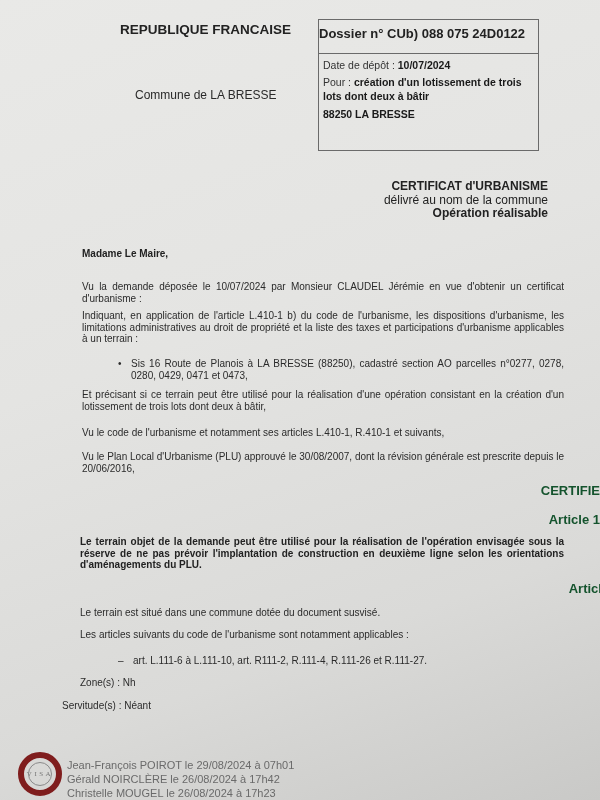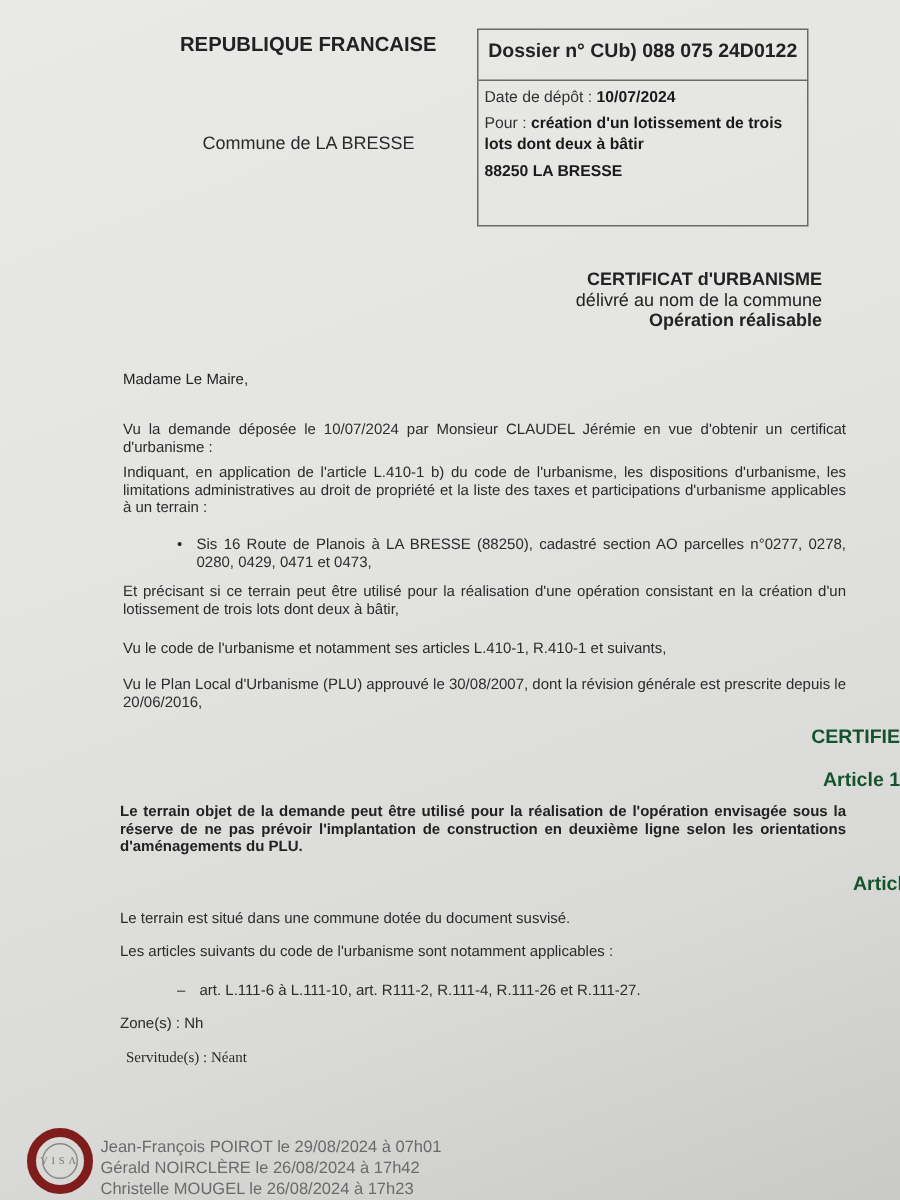--- a/index.html
+++ b/index.html
@@ -11,28 +11,28 @@
   }
   .abs { position:absolute; }
   .rf { left:120px; top:22px; font-size:13.5px; font-weight:bold; color:#222; }
   .commune { left:135px; top:88px; font-size:12px; color:#2a2a2a; }
   .box {
     left:318px; top:19px; width:221px; height:132px;
     border:1px solid #6a6a6a; box-sizing:border-box;
   }
   .box-head {
     height:34px; border-bottom:1px solid #6a6a6a; box-sizing:border-box;
-    text-align:center; font-weight:bold; font-size:13px; padding-top:6px; color:#222;
+    font-weight:bold; font-size:13px; padding-top:6px; color:#222;
   }
   .box-body { padding:3px 4px 0 4px; font-size:10.5px; line-height:16.5px; color:#333; }
   .box-body b { color:#1a1a1a; }
   .title { left:0; width:548px; top:180px; text-align:right; font-size:12px; line-height:13.5px; color:#222; }
   .title .t1, .title .t3 { font-weight:bold; }
   .para { left:82px; width:482px; font-size:10px; line-height:11.5px; color:#2b2b2b; text-align:justify; }
-  .salutation { left:82px; top:248px; font-size:10px; font-weight:normal; color:#222; }
+  .salutation { left:82px; top:248px; font-size:10px; font-weight:bold; color:#222; }
   .bullet { left:131px; width:433px; font-size:10px; line-height:11.5px; color:#2b2b2b; text-align:justify; }
   .bullet-dot { left:118px; font-size:10px; color:#2b2b2b; }
   .heading { left:0; width:600px; text-align:right; font-weight:bold; color:#14532d; }
   .bold-para { left:80px; width:484px; font-size:10px; line-height:11.5px; font-weight:bold; color:#222; text-align:justify; }
   .dash-item { left:104px; font-size:10px; color:#2b2b2b; }
   .visa {
     left:18px; top:752px; width:44px; height:44px; border-radius:50%;
     border:6px solid #7f1d1d; box-sizing:border-box;
     display:flex; align-items:center; justify-content:center;
     font-family:"Liberation Serif", serif; font-size:7px; letter-spacing:2.5px; color:#777;
@@ -83,20 +83,20 @@
 
 <div class="abs heading" style="top:512px; font-size:13px;">Article 1</div>
 <div class="abs bold-para" style="top:536px;">Le terrain objet de la demande peut être utilisé pour la réalisation de l'opération envisagée sous la réserve de ne pas prévoir l'implantation de construction en deuxième ligne selon les orientations d'aménagements du PLU.</div>
 
 <div class="abs heading" style="top:581px; font-size:13px;margin-left:20px;">Article 2</div>
 <div class="abs para" style="top:607px; left:80px;">Le terrain est situé dans une commune dotée du document susvisé.</div>
 <div class="abs para" style="top:629px; left:80px;">Les articles suivants du code de l'urbanisme sont notamment applicables :</div>
 <div class="abs dash-item" style="top:655px; left:118px;">–</div>
 <div class="abs dash-item" style="top:655px; left:133px;">art. L.111-6 à L.111-10, art. R111-2, R.111-4, R.111-26 et R.111-27.</div>
 <div class="abs para" style="top:677px; left:80px;">Zone(s) : Nh</div>
-<div class="abs para" style="top:700px; left:84px;font-family:Liberation Serif, serif;">Servitude(s) : Néant</div>
+<div class="abs para" style="top:700px; left:62px;">Servitude(s) : Néant</div>
 
 <div class="abs visa">
   <span>VISA</span>
 </div>
 <div class="abs sig" style="top:759px;">Jean-François POIROT le 29/08/2024 à 07h01</div>
 <div class="abs sig" style="top:773px;">Gérald NOIRCLÈRE le 26/08/2024 à 17h42</div>
 <div class="abs sig" style="top:787px;">Christelle MOUGEL le 26/08/2024 à 17h23</div>
 
 </body></html>

